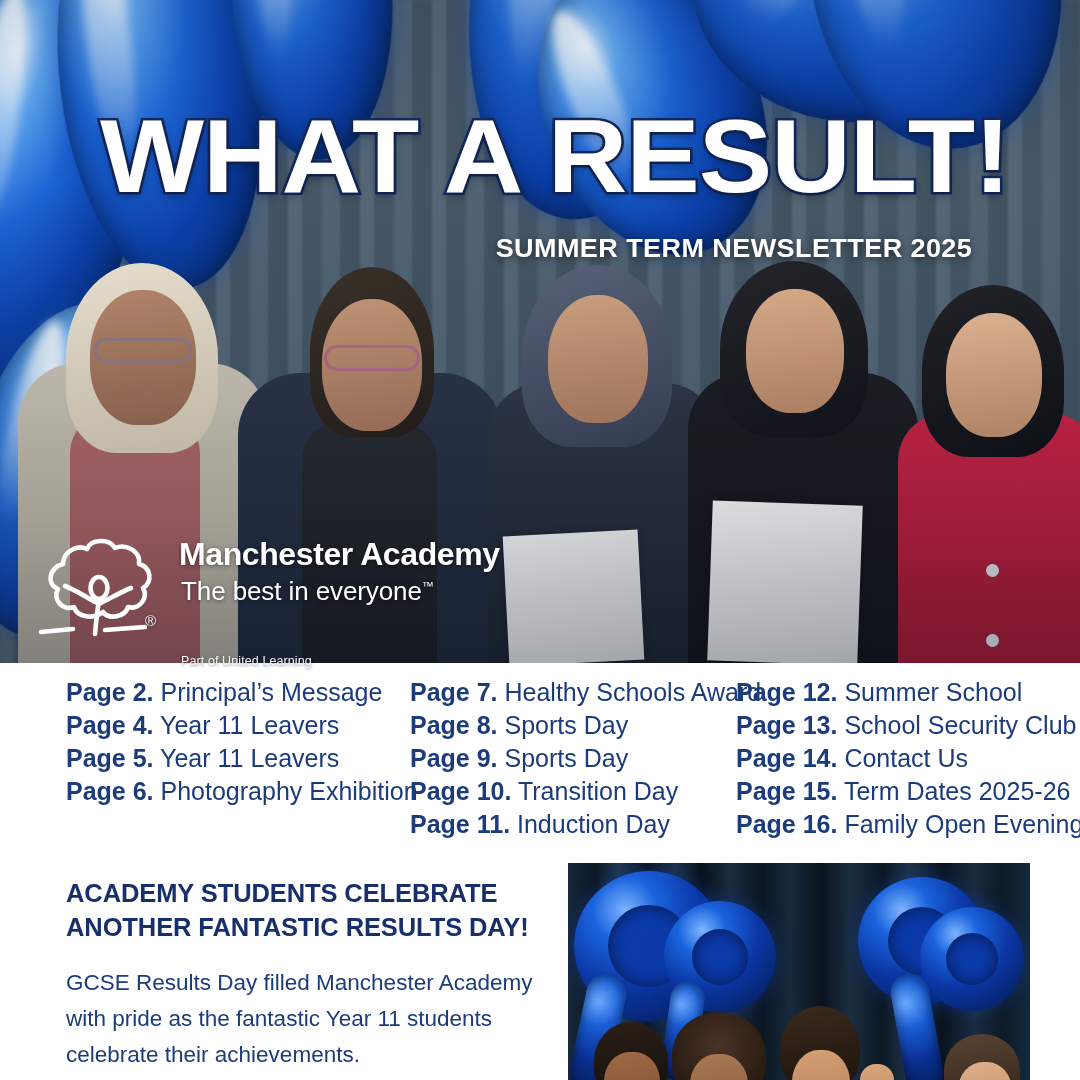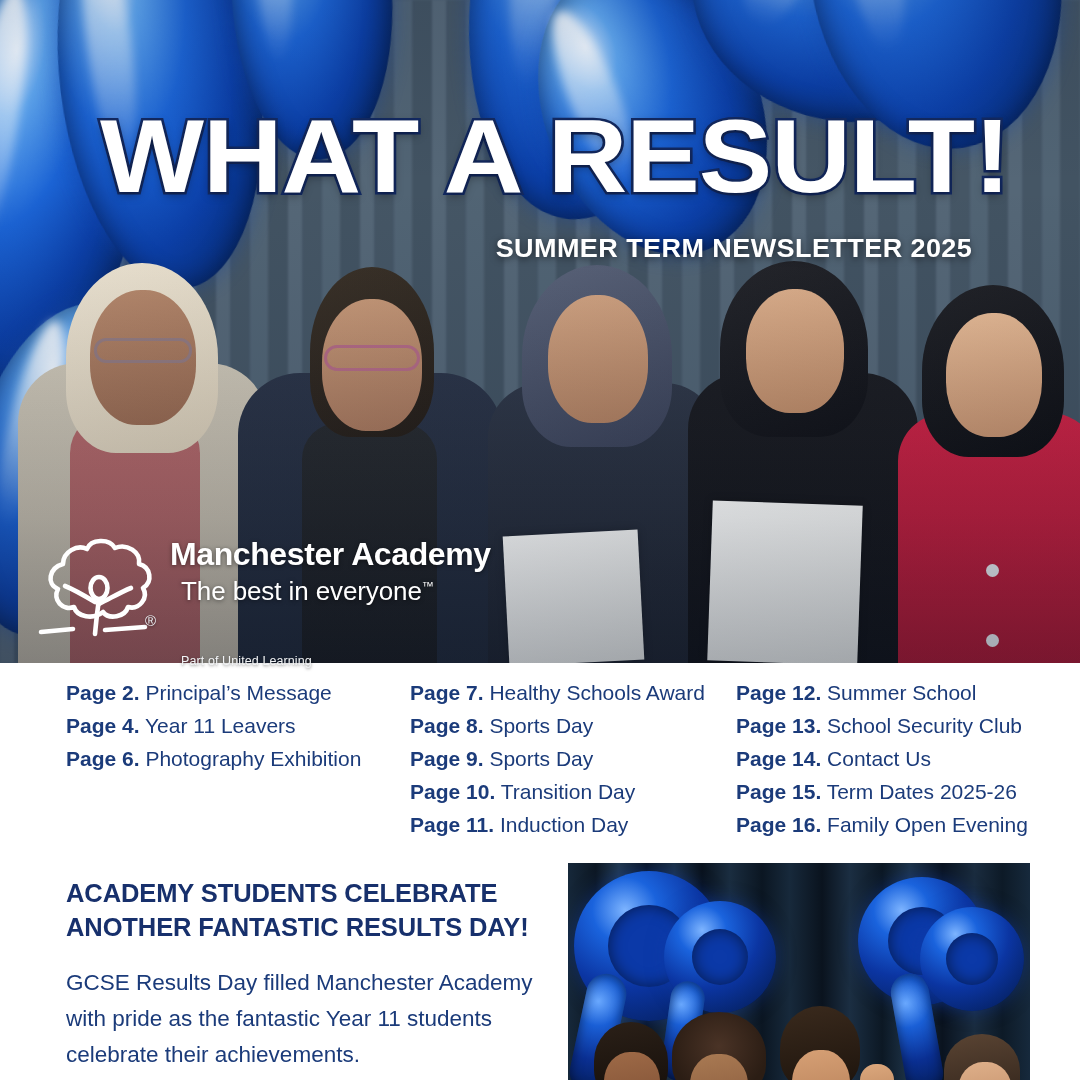--- a/index.html
+++ b/index.html
@@ -100,21 +100,21 @@
     position:absolute; right:108px; top:233px;
     font-size:26.5px; font-weight:700; letter-spacing:.4px;
     color:#ffffff; white-space:nowrap;
     text-shadow:0 2px 7px rgba(0,0,0,.55);
     transform:scaleX(1.02); transform-origin:right center;
   }
 
   
   .logo { position:absolute; left:33px; top:534px; width:470px; height:116px; }
   .logo-name {
-    position:absolute; left:137px; top:2px;
+    position:absolute; left:146px; top:2px;
     font-size:32px; font-weight:700; color:#fff; letter-spacing:-.4px;
     text-shadow:0 1px 4px rgba(0,0,0,.5);
   }
   .logo-tag {
     position:absolute; left:148px; top:42px;
     font-size:26px; font-weight:400; color:#fff; letter-spacing:-.1px;
     text-shadow:0 1px 4px rgba(0,0,0,.5);
   }
   .logo-tm { font-size:12px; vertical-align:super; }
   .logo-ul {
@@ -131,21 +131,21 @@
   
   .contents {
     position:absolute; left:0; top:676px; width:1080px;
     color:#1b3b7a;
   }
   .col { position:absolute; top:0; }
   .c1 { left:66px; }
   .c2 { left:401px;margin-left:9px; }
   .c3 { left:712px;margin-left:24px; }
   .toc-row {
-    font-size:21px; line-height:33px; white-space:nowrap;
+    font-size:25px; line-height:33px; white-space:nowrap;
     color:#1b3b7a; font-weight:300;
   }
   .toc-page { font-weight:700; }
 
   
   .headline {
     position:absolute; left:66px; top:876px; width:492px;
     font-size:25.5px; font-weight:700; line-height:34px;
     color:#17306c; letter-spacing:-.1px;
   }
@@ -261,20 +261,21 @@
     <span>The best in everyone</span><span class="logo-tm">™</span>
   </div>
   <div class="logo-r">®</div>
   <div class="logo-ul">Part of United Learning</div>
 </div>
 
 <div class="contents">
   <div class="col c1">
       <div class="toc-row"><span class="toc-page">Page 2.</span><span> Principal’s Message</span></div>
       <div class="toc-row"><span class="toc-page">Page 4.</span><span> Year 11 Leavers</span></div>
+      <div class="toc-row"><span class="toc-page">Page 5.</span><span> Year 11 Leavers</span></div>
       <div class="toc-row"><span class="toc-page">Page 6.</span><span> Photography Exhibition</span></div>
     </div>
   <div class="col c2">
       <div class="toc-row"><span class="toc-page">Page 7.</span><span> Healthy Schools Award</span></div>
       <div class="toc-row"><span class="toc-page">Page 8.</span><span> Sports Day</span></div>
       <div class="toc-row"><span class="toc-page">Page 9.</span><span> Sports Day</span></div>
       <div class="toc-row"><span class="toc-page">Page 10.</span><span> Transition Day</span></div>
       <div class="toc-row"><span class="toc-page">Page 11.</span><span> Induction Day</span></div>
     </div>
   <div class="col c3">

